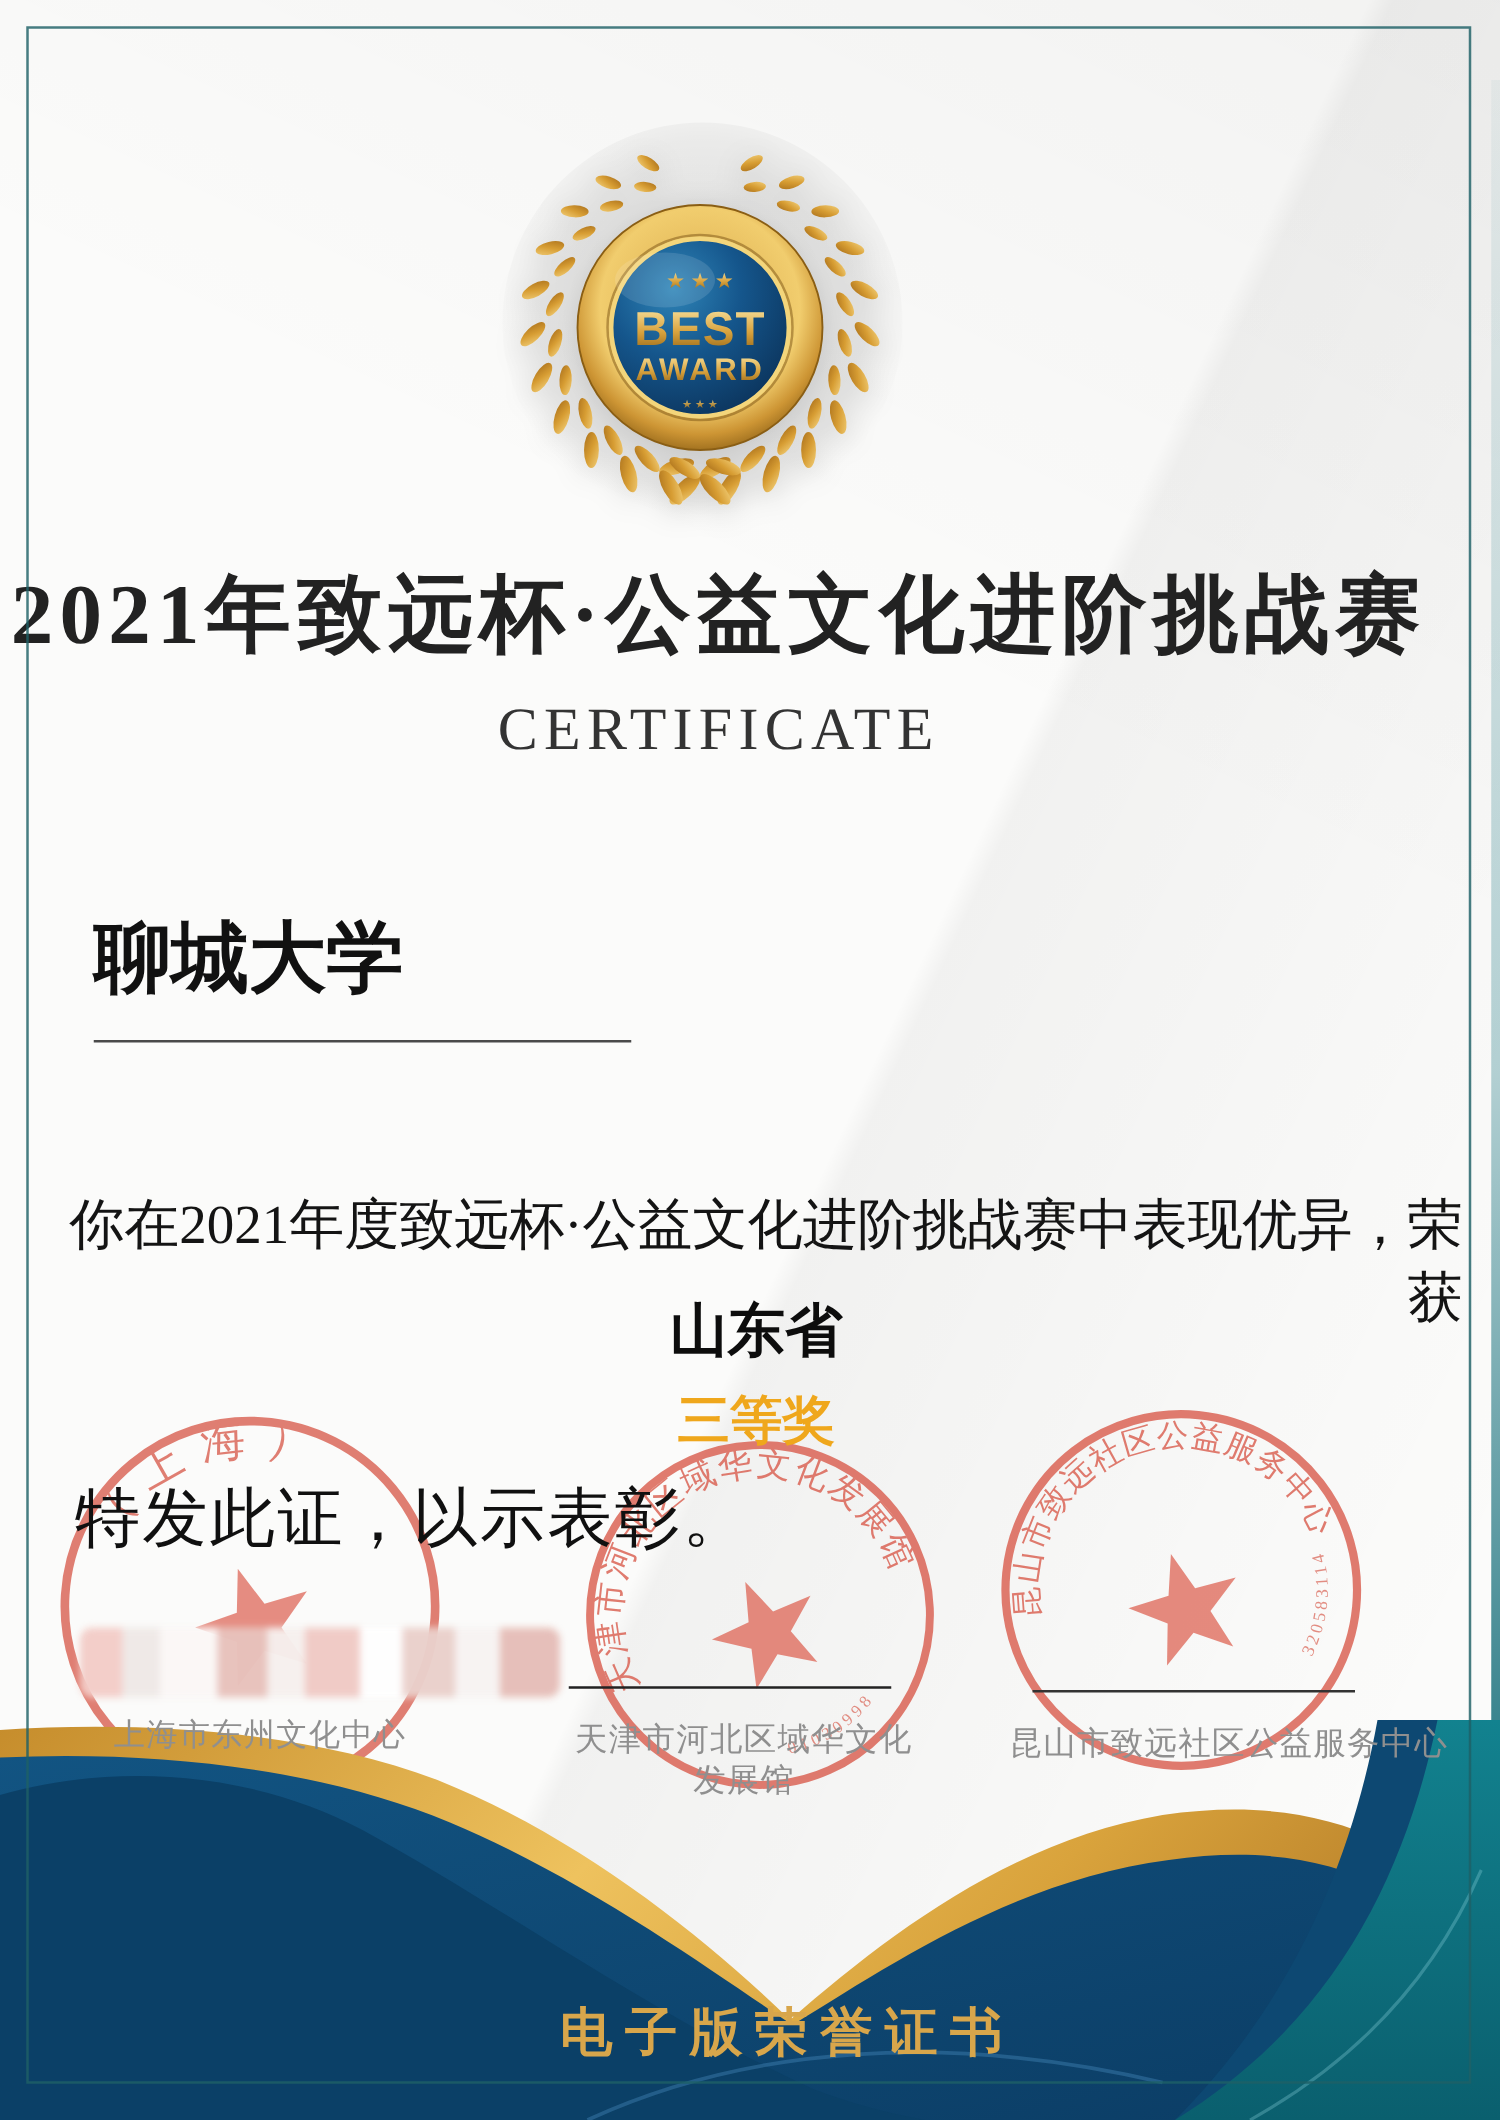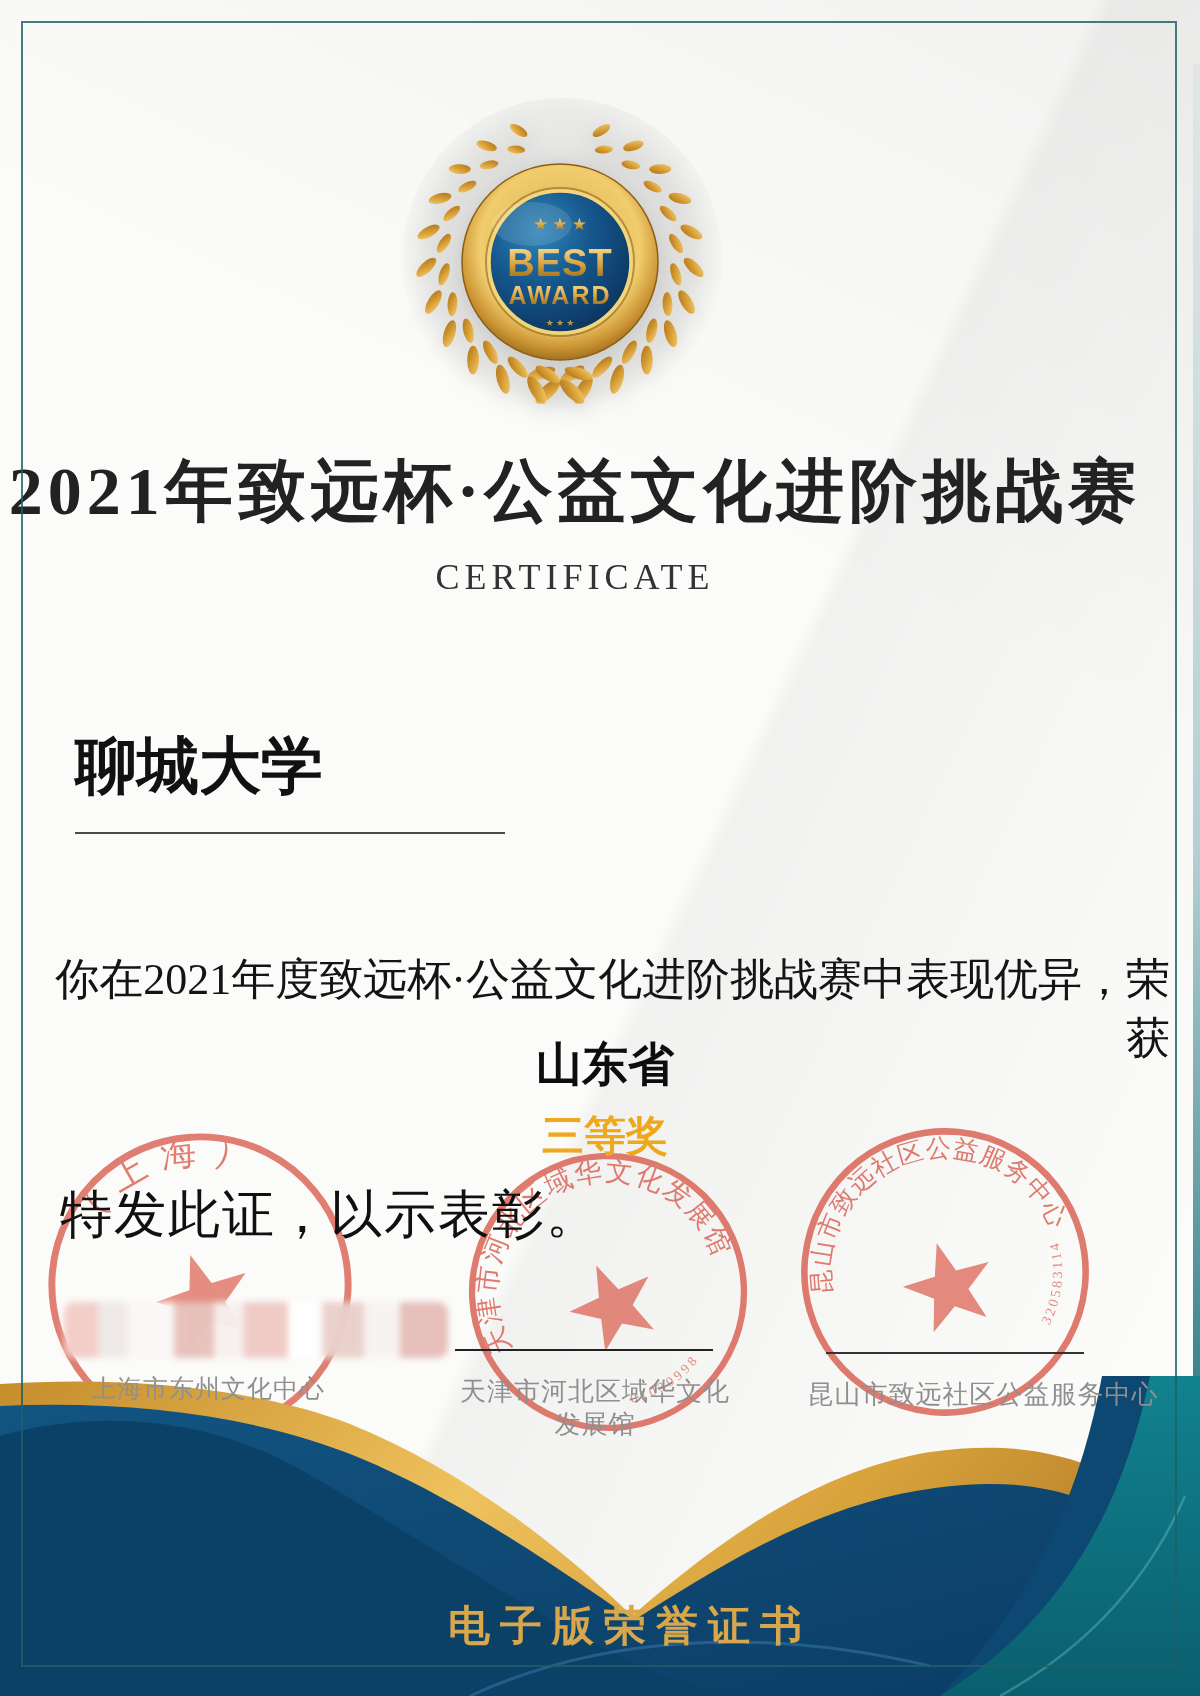--- a/index.html
+++ b/index.html
@@ -25,21 +25,21 @@
     left:402px;top:98px;width:320px;height:320px;border-radius:50%;z-index:1;
     background:radial-gradient(circle at 50% 45%, rgba(0,0,0,0.13), rgba(0,0,0,0.05) 55%, rgba(0,0,0,0) 72%);
   }
   .medal-svg{left:390px;top:100px;z-index:2;filter:drop-shadow(0 6px 12px rgba(0,0,0,0.16));}
   .title{
     left:0;top:446px;width:1150px;text-align:center;z-index:3;
     font-size:68px;font-weight:700;letter-spacing:5px;color:#222;
   }
   .subtitle{
     left:0;top:556px;width:1150px;text-align:center;z-index:3;
-    font-size:36px;letter-spacing:5px;color:#333;
+    font-size:48px;letter-spacing:5px;color:#333;
   }
   .field{
     top:740px;height:94px;z-index:3;border-bottom:2px solid #4a4a4a;
     display:flex;align-items:flex-end;justify-content:flex-start;padding-bottom:24px;box-sizing:border-box;
     font-family:"Liberation Sans","DejaVu Sans",sans-serif;font-weight:700;font-size:62px;color:#111;
   }
   .field-left{left:75px;width:430px;}
   .field-right{left:702px;width:426px;}
   .body-line{
     left:30px;top:950px;width:1140px;text-align:right;z-index:3;

